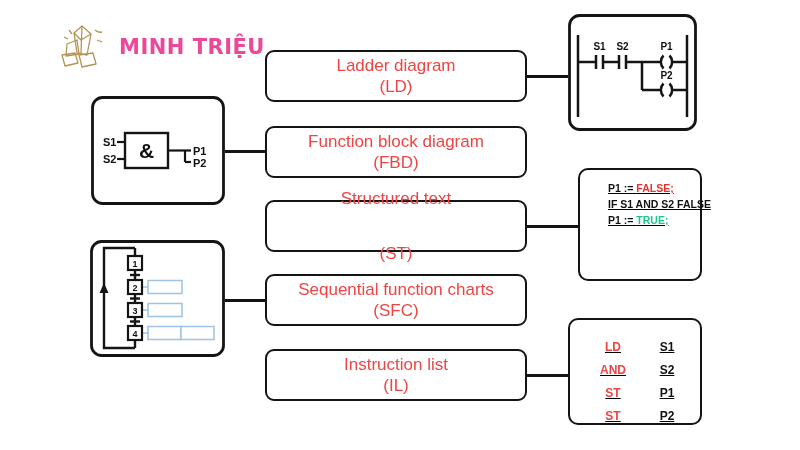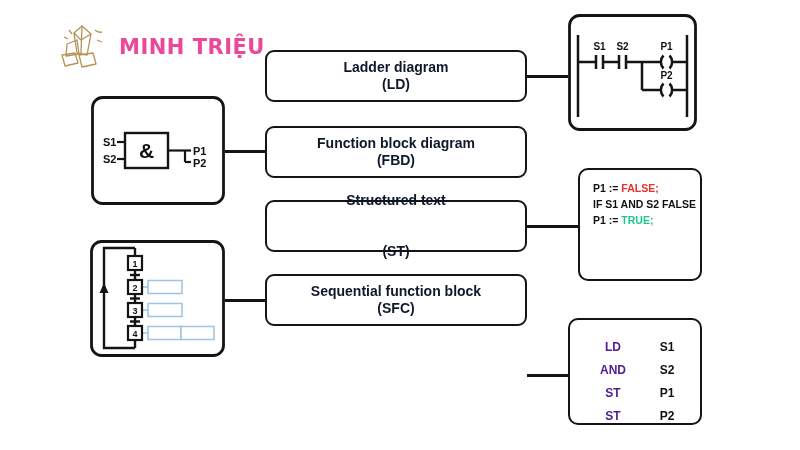--- a/index.html
+++ b/index.html
@@ -17,54 +17,54 @@
     font-family:"DejaVu Sans", sans-serif;
     font-weight:bold; font-size:21px; letter-spacing:0.5px; color:#ec4899;
   }
   
   .lang-box {
     position:absolute; left:265px; width:262px; height:52px;
     border:2.5px solid #141414; border-radius:9px; background:#ffffff;
     display:flex; flex-direction:column; align-items:center; justify-content:center;
     text-align:center; line-height:1.25;
   }
-  .lang-box .t1, .lang-box .t2 { font-weight:bold; font-size:14px; color:#0f172a; }
+  .lang-box .t1, .lang-box .t2 { font-weight:normal; font-size:17px; color:#ef4444; }
   #box-ld  { top:50px; }
   #box-fbd { top:126px;justify-content:center; }
   #box-st  { top:200px;gap:34px; }
   #box-sfc { top:274px; }
   #box-il  { top:349px; }
   
   .conn { position:absolute; height:2.5px; background:#141414; }
   #conn-ld  { left:527px; top:75px;  width:41px; }
   #conn-fbd { left:225px; top:150px; width:40px; }
   #conn-st  { left:527px; top:225px; width:51px; }
   #conn-sfc { left:225px; top:299px; width:40px; }
   #conn-il  { left:527px; top:374px; width:41px; }
   
-  .illo { position:absolute; }
+  .illo { position:absolute;text-decoration:underline; }
   #illo-fbd    { left:91px;  top:96px; }
   #illo-sfc    { left:90px;  top:240px; }
   #illo-ladder { left:568px; top:14px; }
   
   #illo-st {
     left:578px; top:168px; width:124px; height:113px;
     border:2.5px solid #141414; border-radius:10px; background:#fff;
-    padding:11px 6px 6px 13px;
+    padding:11px 6px 6px 28px;
   }
   .st-line { font-size:10.5px; font-weight:bold; color:#111; line-height:15.8px; white-space:pre; }
   
   #illo-il {
     left:568px; top:318px; width:134px; height:107px;
     border:2.5px solid #141414; border-radius:10px; background:#fff;
     padding-top:15px;
   }
   .il-row { display:flex; height:23px; align-items:center; }
   .il-op  { display:inline-block; width:50px; margin-left:18px; text-align:center;
-            font-size:12px; font-weight:bold; color:#4c1d95; }
+            font-size:12px; font-weight:bold; color:#ef4444; }
   .il-arg { display:inline-block; width:38px; margin-left:10px; text-align:center;
             font-size:12px; font-weight:bold; color:#111; }
   svg text { font-family:"Liberation Sans", sans-serif; }
 </style>
 </head>
 <body>
 
 <div class="stage">
 
   <div class="logo">
@@ -88,22 +88,26 @@
   </div>
   <div class="lang-box" id="box-fbd">
     <div class="t1">Function block diagram</div>
     <div class="t2">(FBD)</div>
   </div>
   <div class="lang-box" id="box-st">
     <div class="t1">Structured text</div>
     <div class="t2">(ST)</div>
   </div>
   <div class="lang-box" id="box-sfc">
-    <div class="t1">Sequential function block</div>
+    <div class="t1">Sequential function charts</div>
     <div class="t2">(SFC)</div>
+  </div>
+  <div class="lang-box" id="box-il">
+    <div class="t1">Instruction list</div>
+    <div class="t2">(IL)</div>
   </div>
 
   <div class="conn" id="conn-ld"></div>
   <div class="conn" id="conn-fbd"></div>
   <div class="conn" id="conn-st"></div>
   <div class="conn" id="conn-sfc"></div>
   <div class="conn" id="conn-il"></div>
 
   <div class="illo" id="illo-ladder">
     <svg width="129" height="117" viewBox="0 0 129 117">

